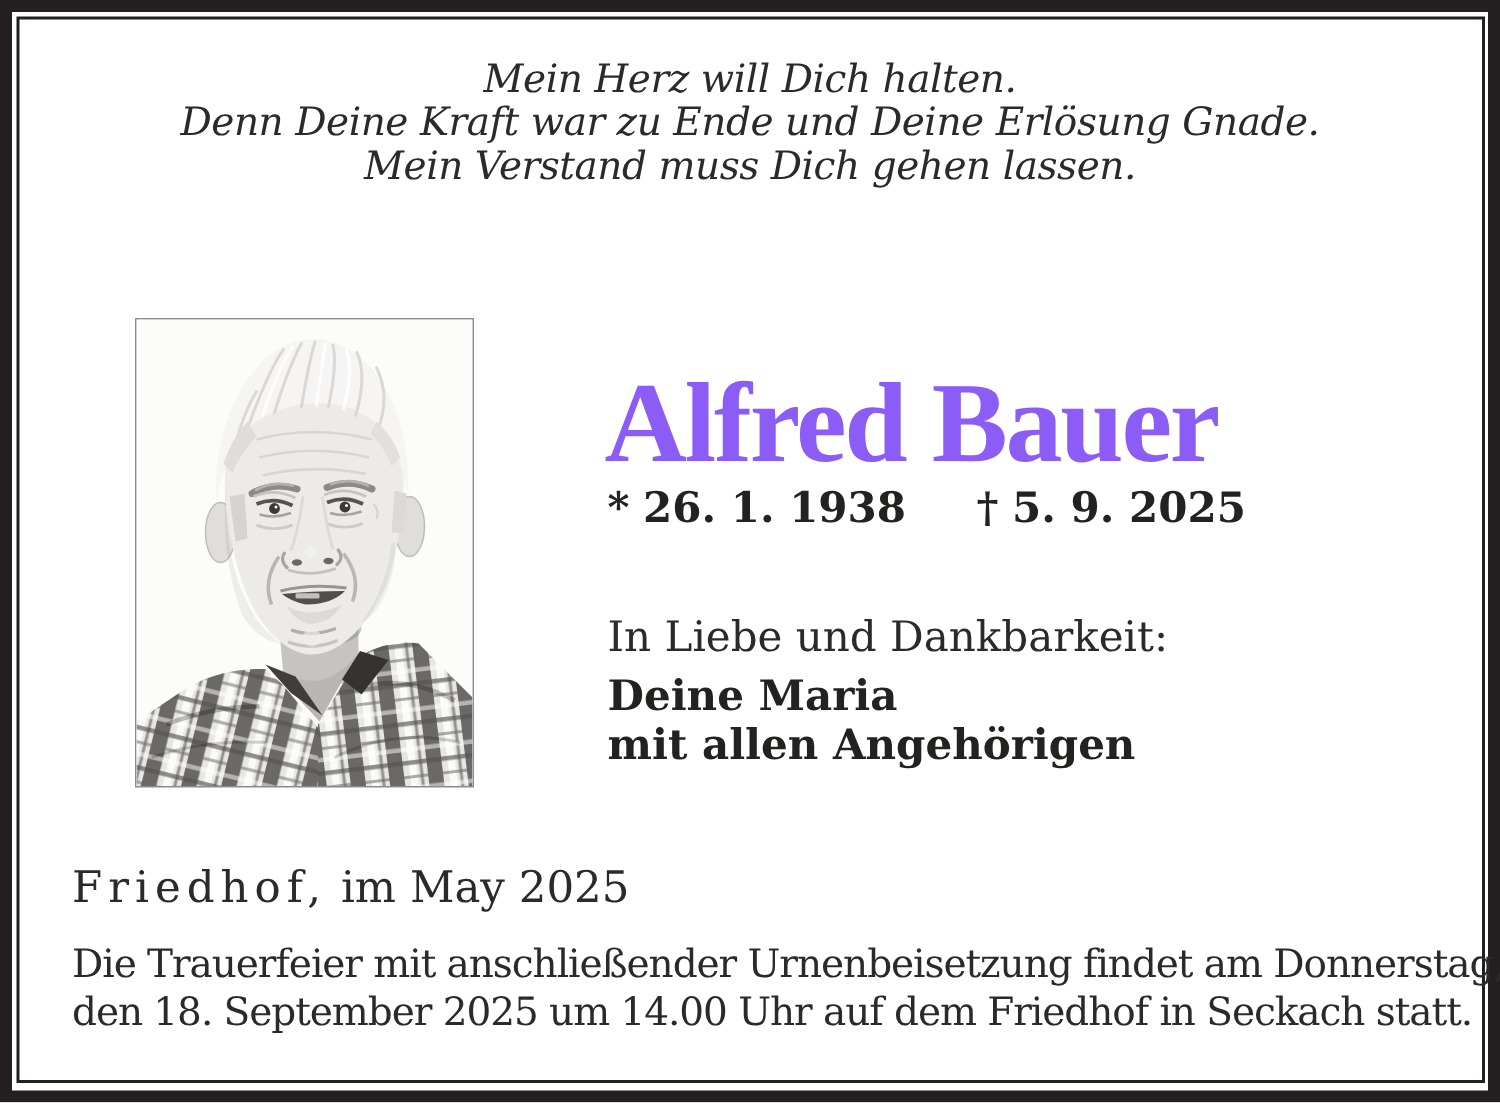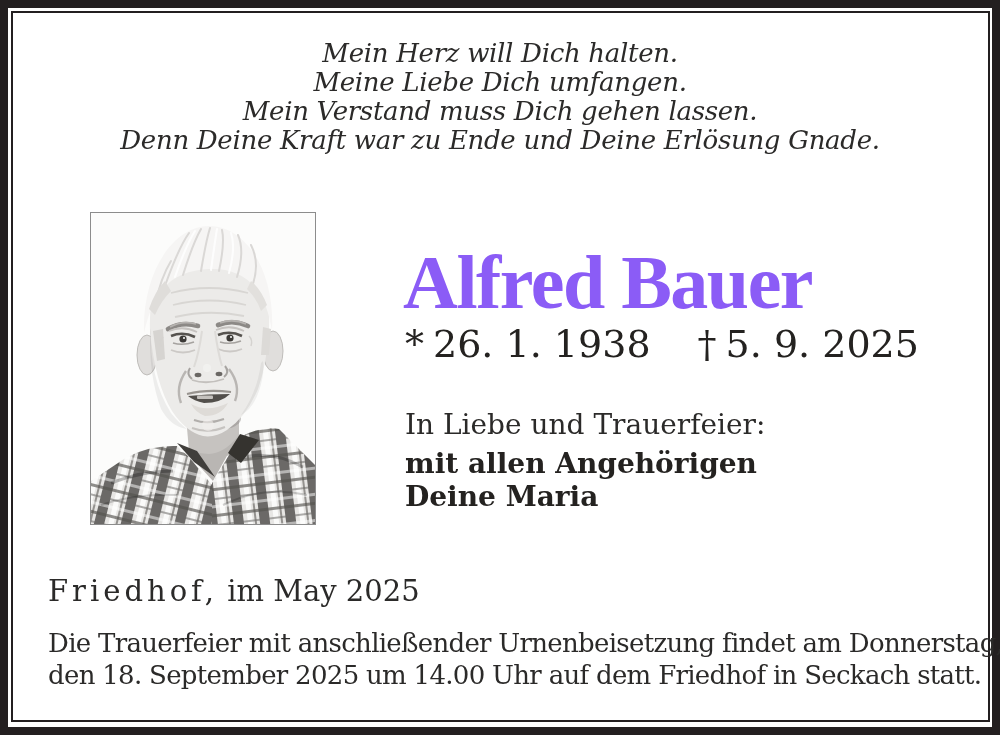--- a/index.html
+++ b/index.html
@@ -24,21 +24,21 @@
   .photo svg{display:block;}
 
   .name{
     position:absolute;left:403px;top:244px;margin:0;
     font-family:"Liberation Serif",serif;font-weight:bold;
     font-size:76px;line-height:1;letter-spacing:-1.5px;white-space:nowrap;
     color:#8b5cf6;
   }
   .dates{
     position:absolute;left:405px;top:322px;
-    font-weight:normal;font-size:38px;white-space:nowrap;color:#242220;
+    font-weight:bold;font-size:28px;white-space:nowrap;color:#242220;
   }
   .dates .sym{margin-right:9px;}
   .date-death{margin-left:47px;}
 
   .intro{position:absolute;left:405px;top:408px;font-size:28px;white-space:nowrap;}
   .mourners{position:absolute;left:405px;top:447px;font-size:28px;font-weight:bold;line-height:33px;color:#242220;}
 
   .dateline{position:absolute;left:48px;top:574px;font-size:29px;white-space:nowrap;}
   .dateline .place{letter-spacing:4px;}
 
@@ -47,23 +47,22 @@
 </style>
 </head>
 <body>
 
 <div class="page">
   <div class="outer-frame"></div>
   <div class="inner-frame"></div>
 
   <div class="verse">
     <div class="vline">Mein Herz will Dich halten.</div>
-    <div class="vline">Meine Liebe Dich umfangen.</div>
+    <div class="vline">Denn Deine Kraft war zu Ende und Deine Erlösung Gnade.</div>
     <div class="vline">Mein Verstand muss Dich gehen lassen.</div>
-    <div class="vline">Denn Deine Kraft war zu Ende und Deine Erlösung Gnade.</div>
   </div>
 
   <div class="photo">
     <svg width="224" height="311" viewBox="0 0 224 311" xmlns="http://www.w3.org/2000/svg">
       <defs>
         <pattern id="plaidL" width="26" height="26" patternUnits="userSpaceOnUse" patternTransform="rotate(14)">
           <rect width="26" height="26" fill="#e7e6e4"></rect>
           <rect width="10" height="26" fill="#6b6967"></rect>
           <rect x="14" width="5" height="26" fill="#fafaf9"></rect>
           <rect x="21" width="2" height="26" fill="#94928f"></rect>
@@ -173,25 +172,25 @@
       <circle cx="117" cy="212" r="6" fill="#f1efec" opacity="0.6"></circle>
     </svg>
   </div>
 
   <h1 class="name">Alfred Bauer</h1>
 
   <div class="dates">
     <span class="date-birth"><span class="sym">*</span><span>26. 1. 1938</span></span><span class="date-death"><span class="sym">†</span><span>5. 9. 2025</span></span>
   </div>
 
-  <div class="intro">In Liebe und Trauerfeier:</div>
+  <div class="intro">In Liebe und Dankbarkeit:</div>
 
   <div class="mourners">
+    <div>Deine Maria</div>
     <div>mit allen Angehörigen</div>
-    <div>Deine Maria</div>
   </div>
 
   <div class="dateline"><span class="place">Friedhof,</span><span> im May 2025</span></div>
 
   <div class="funeral">
     <span class="fline">Die Trauerfeier mit anschließender Urnenbeisetzung findet am Donnerstag,</span>
     <span class="fline">den 18. September 2025 um 14.00 Uhr auf dem Friedhof in Seckach statt.</span>
   </div>
 </div>
 

